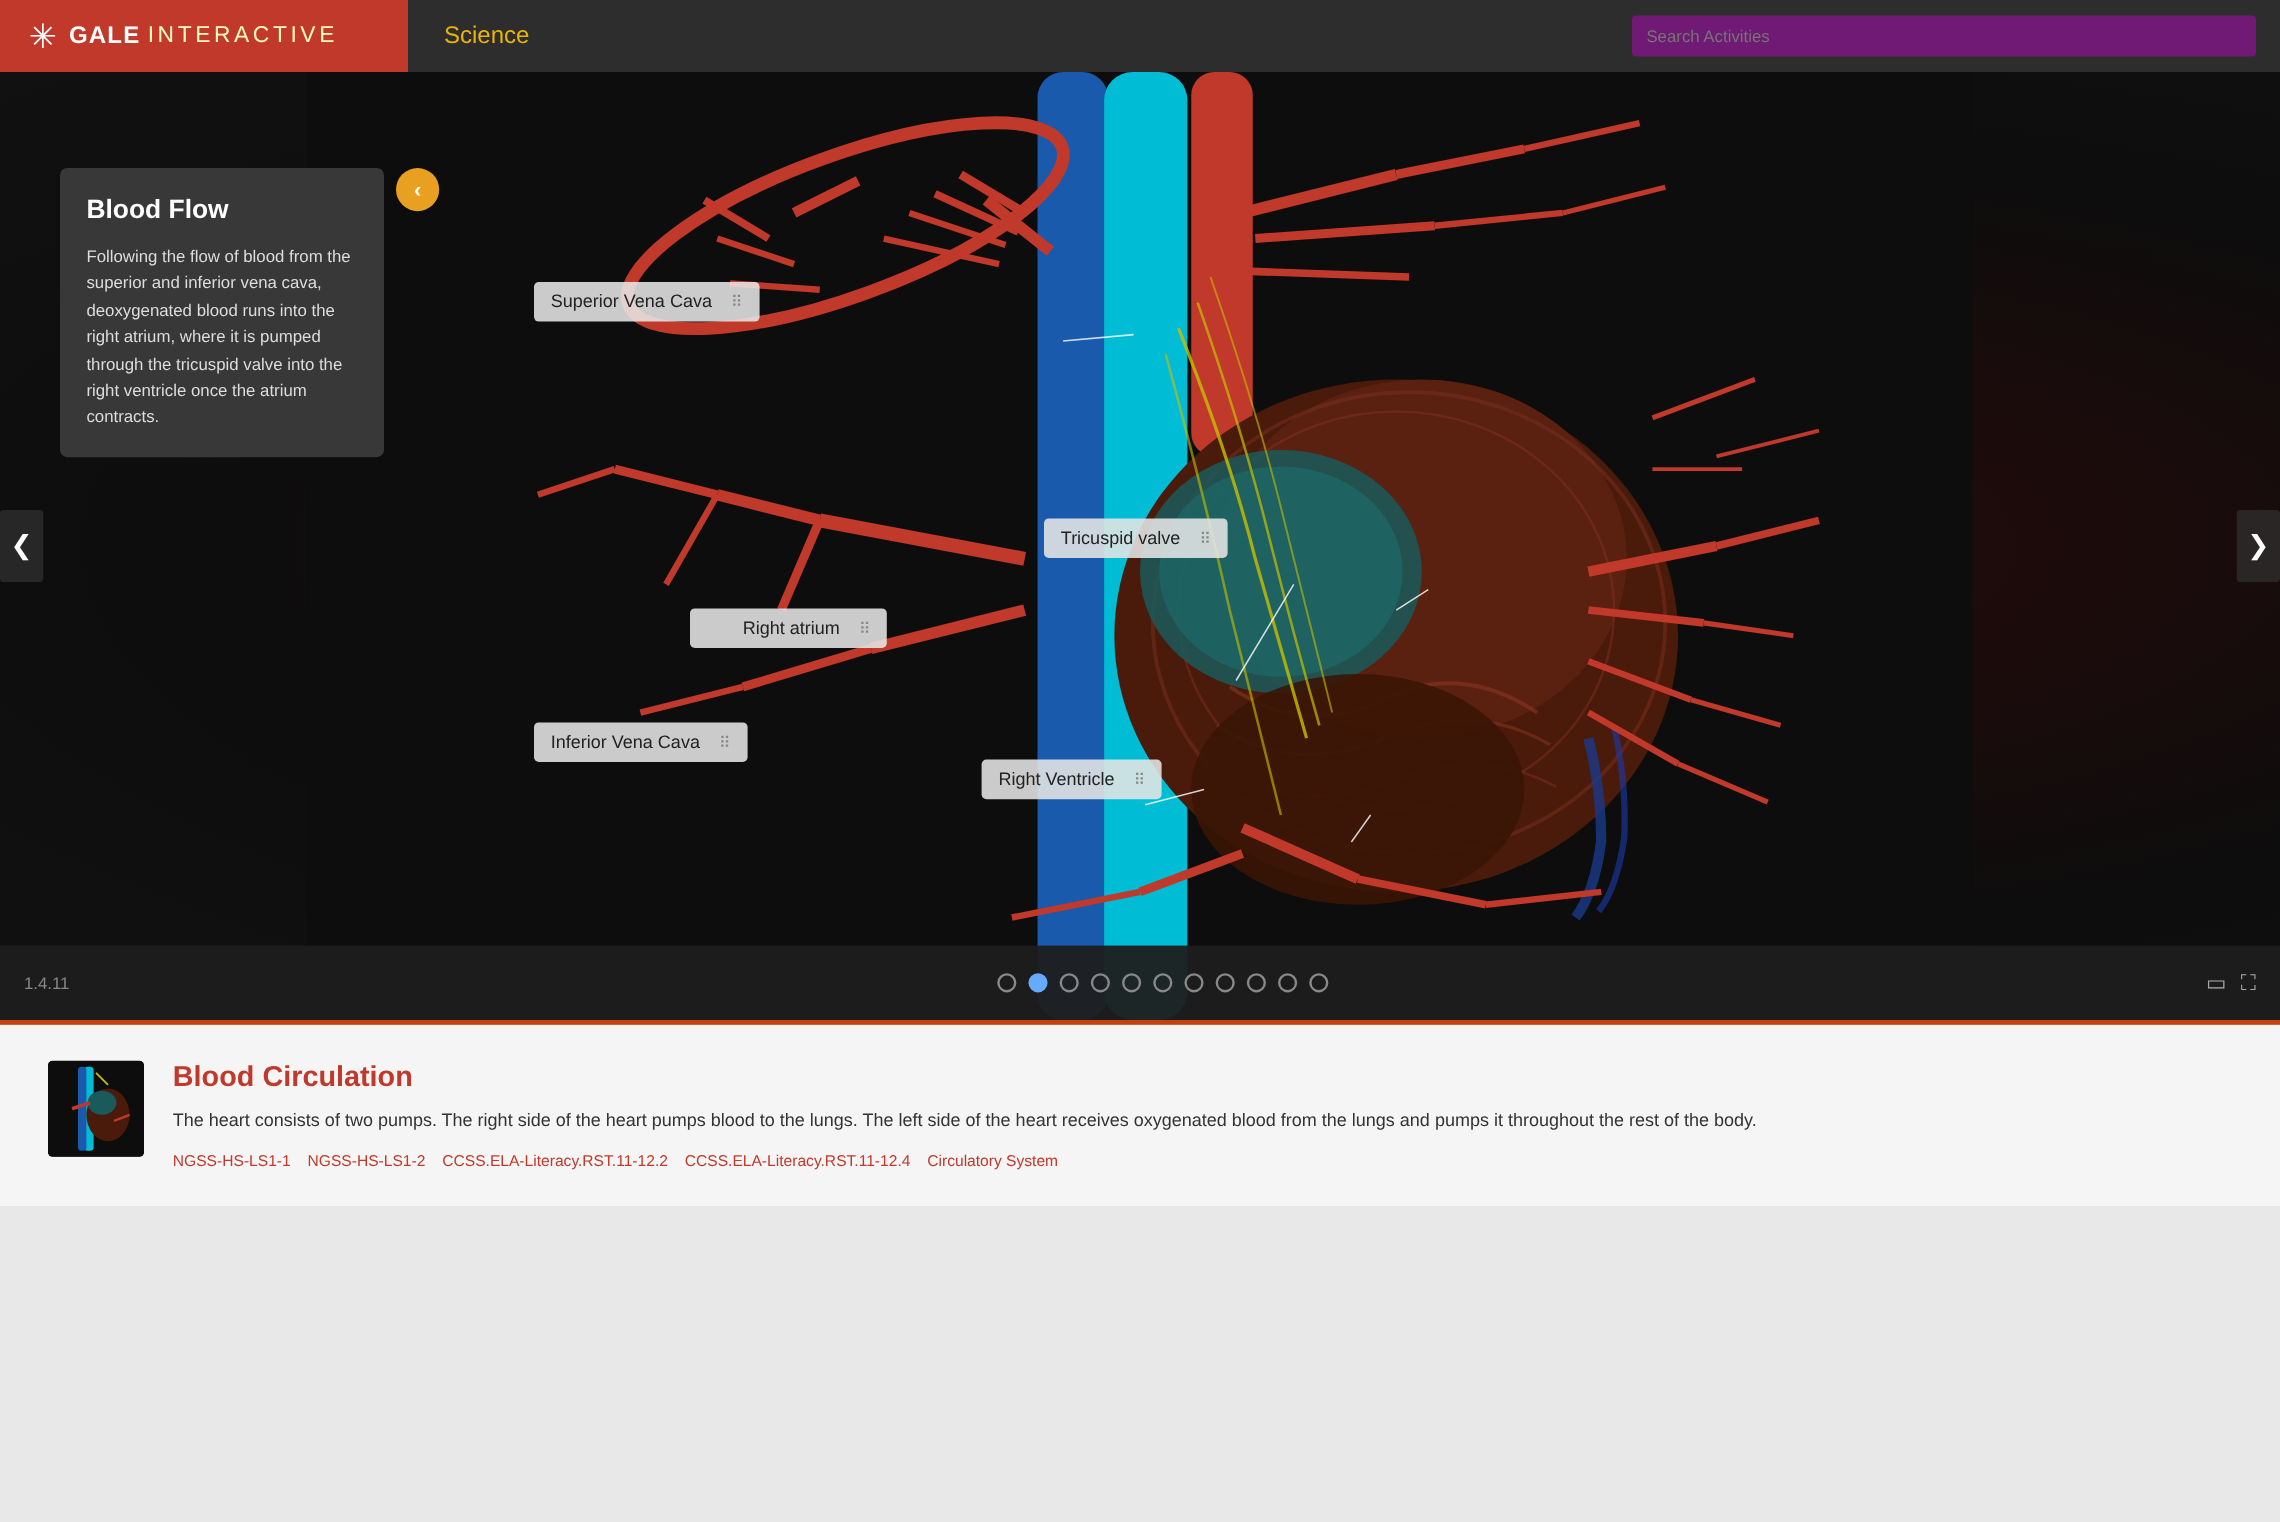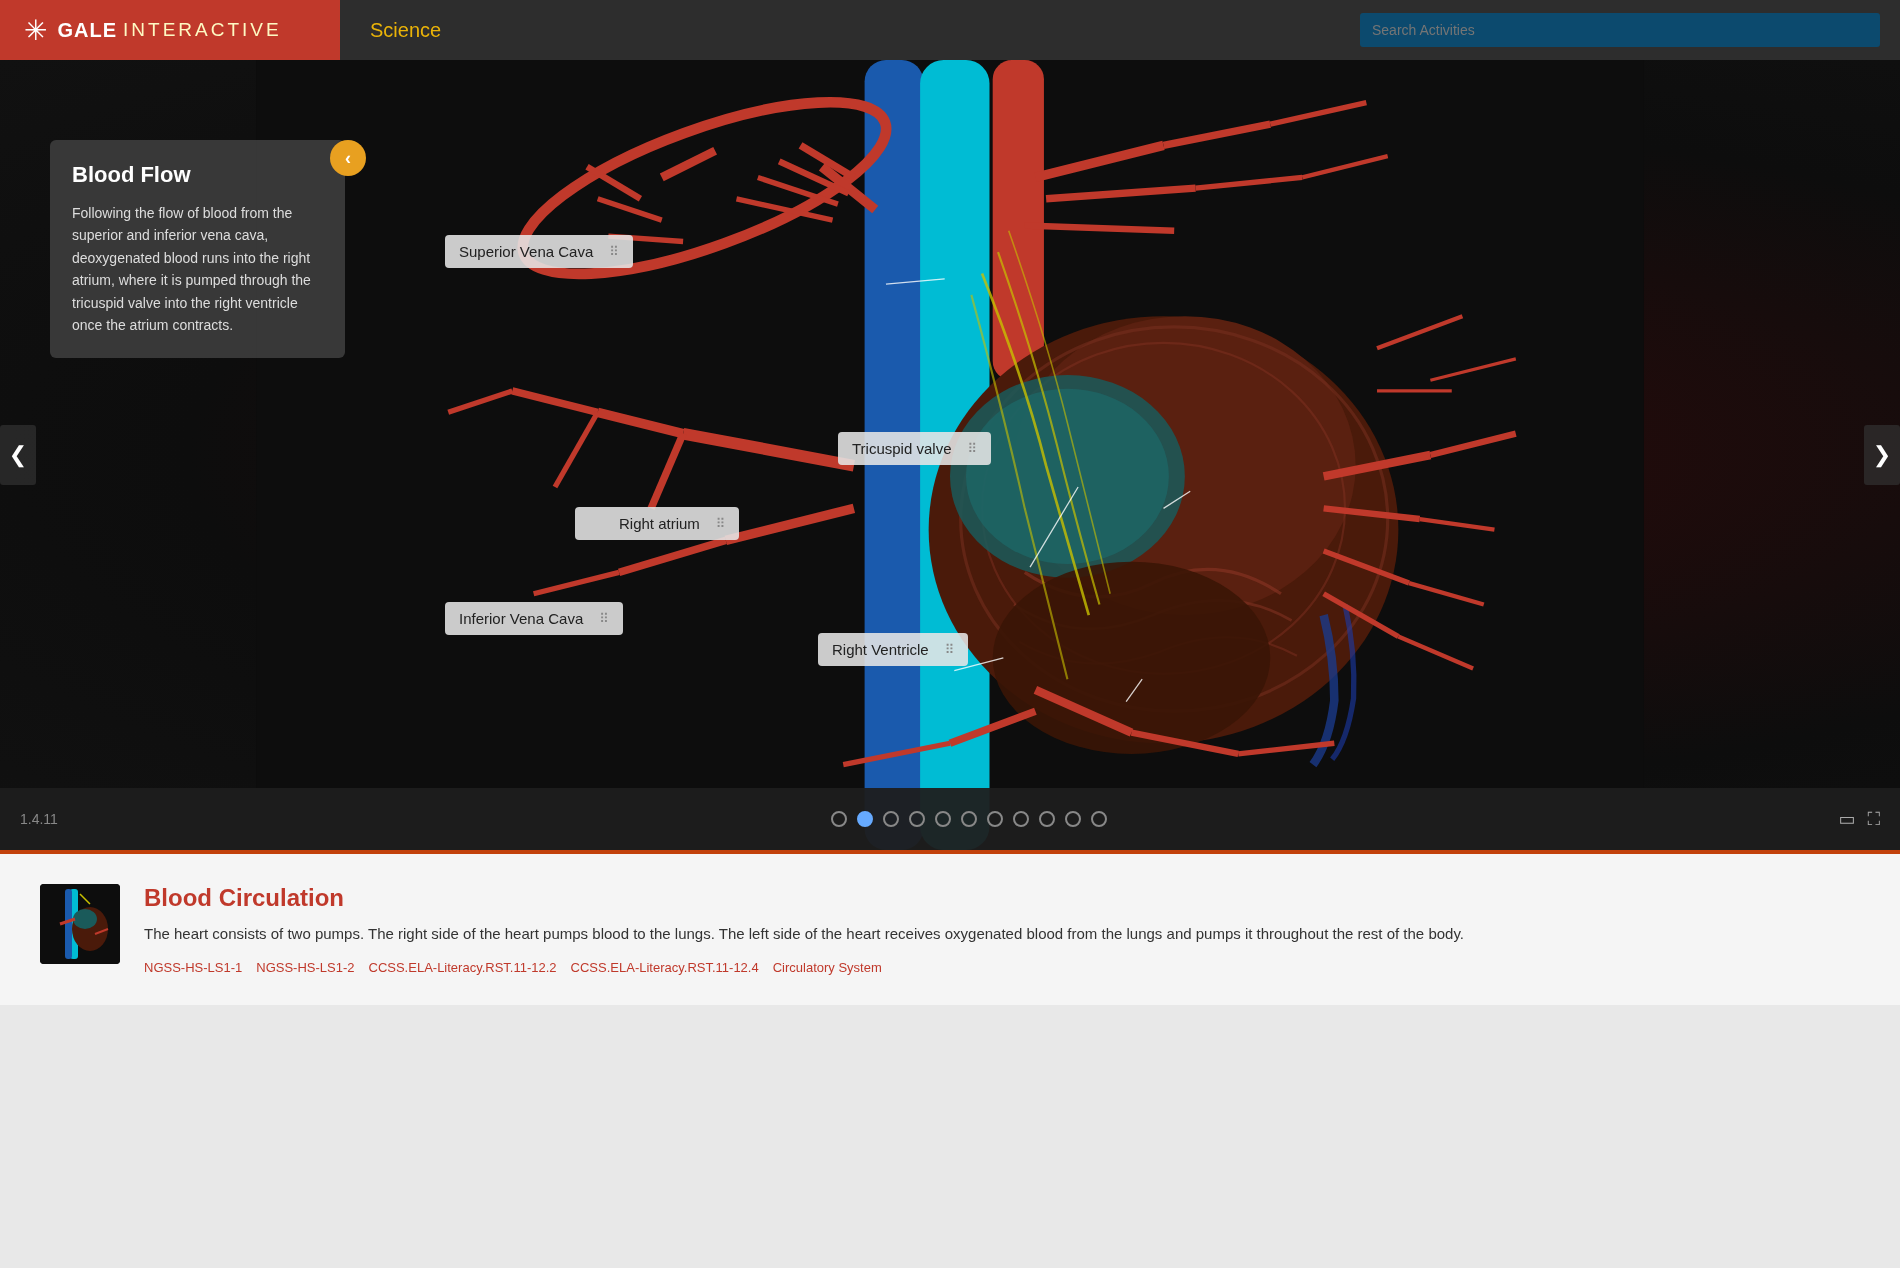--- a/index.html
+++ b/index.html
@@ -48,21 +48,21 @@
       margin-left: auto;
       margin-right: 20px;
     }
     #header-search input {
       width: 520px;
       height: 34px;
       border: none;
       border-radius: 3px;
       padding: 0 12px;
       font-size: 14px;
-      background: #0c4a6e;
+      background: #701a75;
       color: #999;
     }
 
     
     #viewer-container {
       background: #1a1a1a;
       position: relative;
       width: 100%;
       height: 790px;
       overflow: hidden;
@@ -73,21 +73,21 @@
       position: absolute;
       top: 0; left: 0; right: 0; bottom: 0;
       background: radial-gradient(ellipse at 65% 50%, #2a0a0a 0%, #0d0d0d 60%, #111 100%);
     }
 
     
     #info-panel {
       position: absolute;
       top: 80px;
       left: 50px;
-      width: 295px;
+      width: 270px;
       background: rgba(60,60,60,0.92);
       border-radius: 6px;
       padding: 22px 22px 22px 22px;
       z-index: 10;
     }
     #info-panel h2 {
       color: white;
       font-size: 22px;
       font-weight: 600;
       margin-bottom: 14px;
@@ -380,21 +380,21 @@
   </div>
   <div class="nav-arrow" id="next-arrow">
     <span>❯</span>
   </div>
 
   <div class="label-tag" id="label-superior-vena-cava" style="top:175px; left:445px;">
     <span>Superior Vena Cava</span>
     <span class="drag-icon">⠿</span>
   </div>
 
-  <div class="label-tag" id="label-tricuspid-valve" style="top:372px; left:838px;">
+  <div class="label-tag" id="label-tricuspid-valve" style="top:372px; left:870px;">
     <span>Tricuspid valve</span>
     <span class="drag-icon">⠿</span>
   </div>
 
   <div class="label-tag" id="label-right-atrium" style="top:447px; left:575px;padding-left:44px;">
     <span>Right atrium</span>
     <span class="drag-icon">⠿</span>
   </div>
 
   <div class="label-tag" id="label-inferior-vena-cava" style="top:542px; left:445px;">

